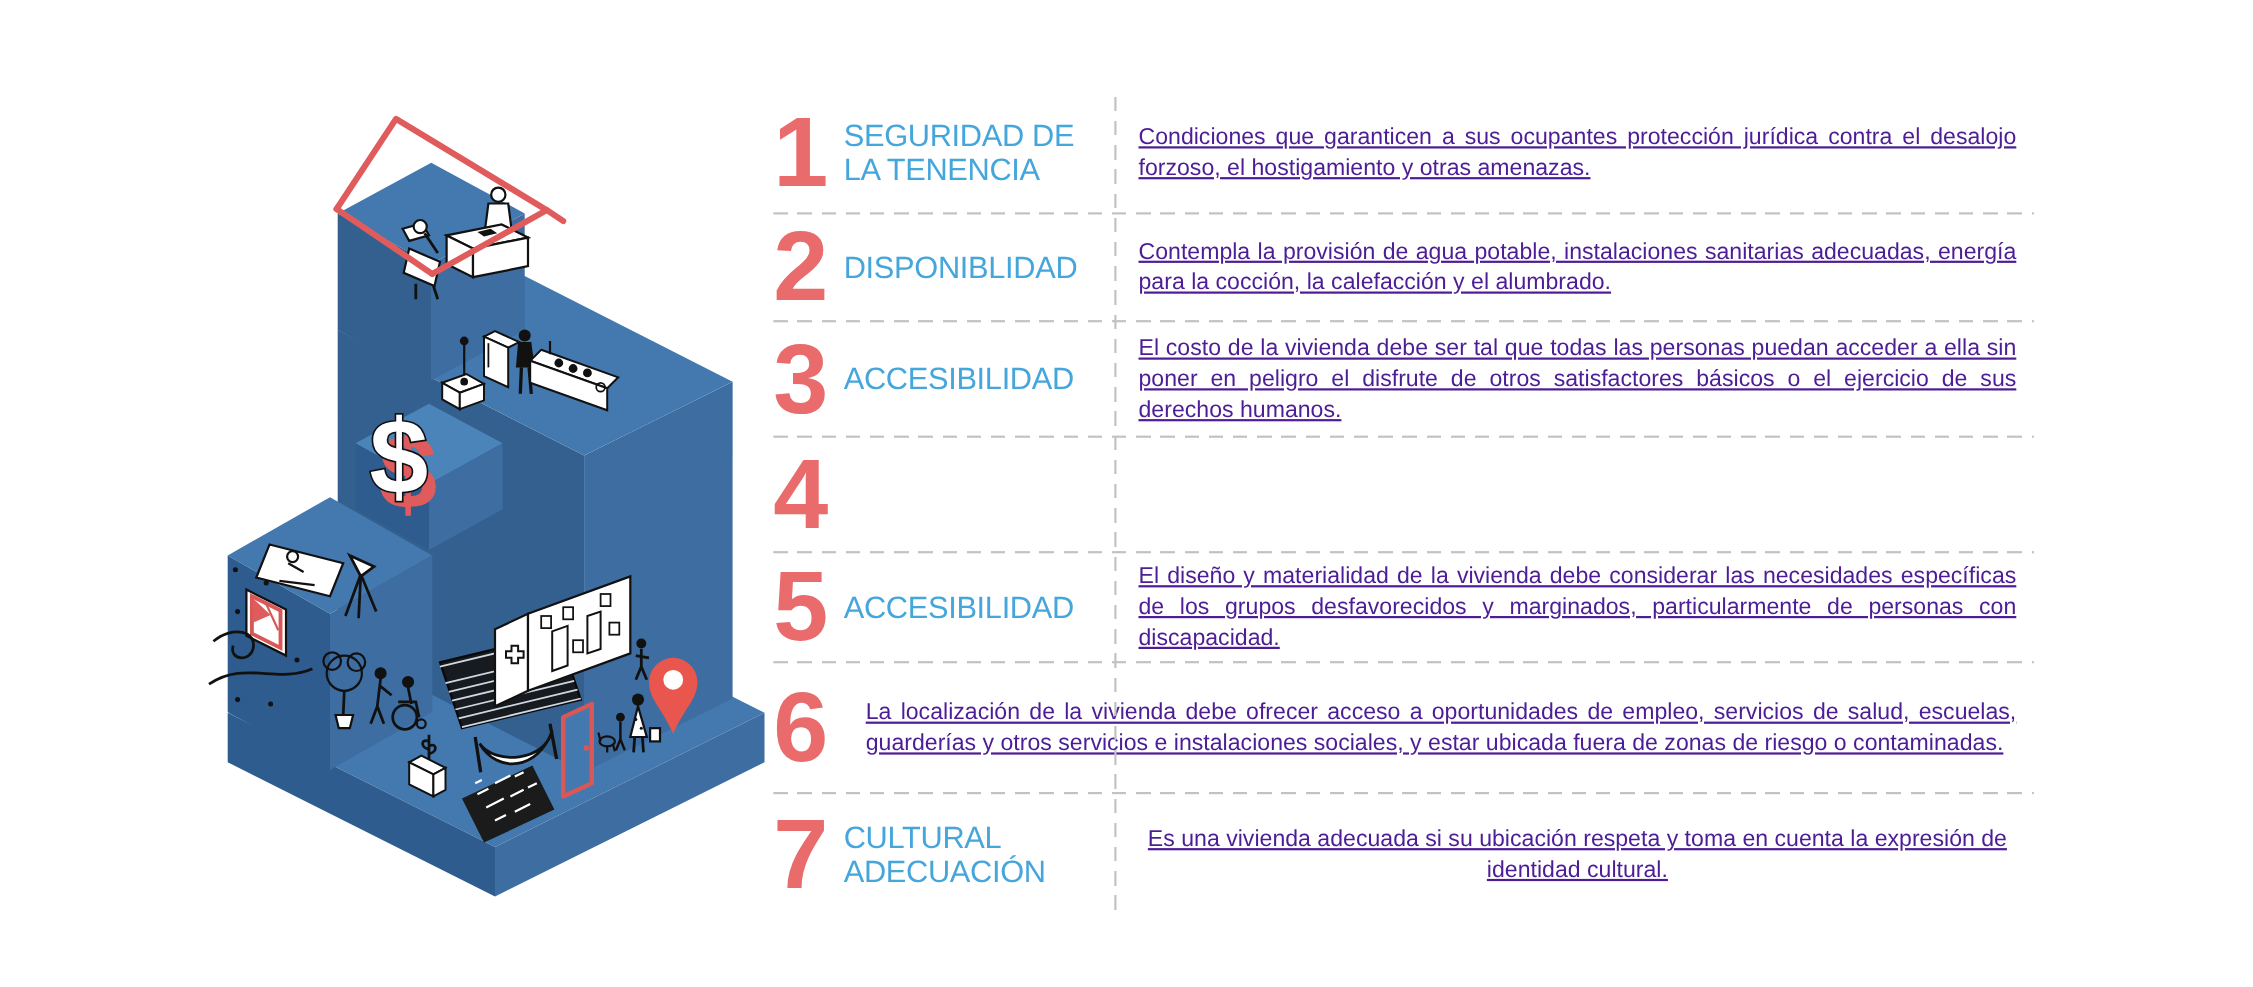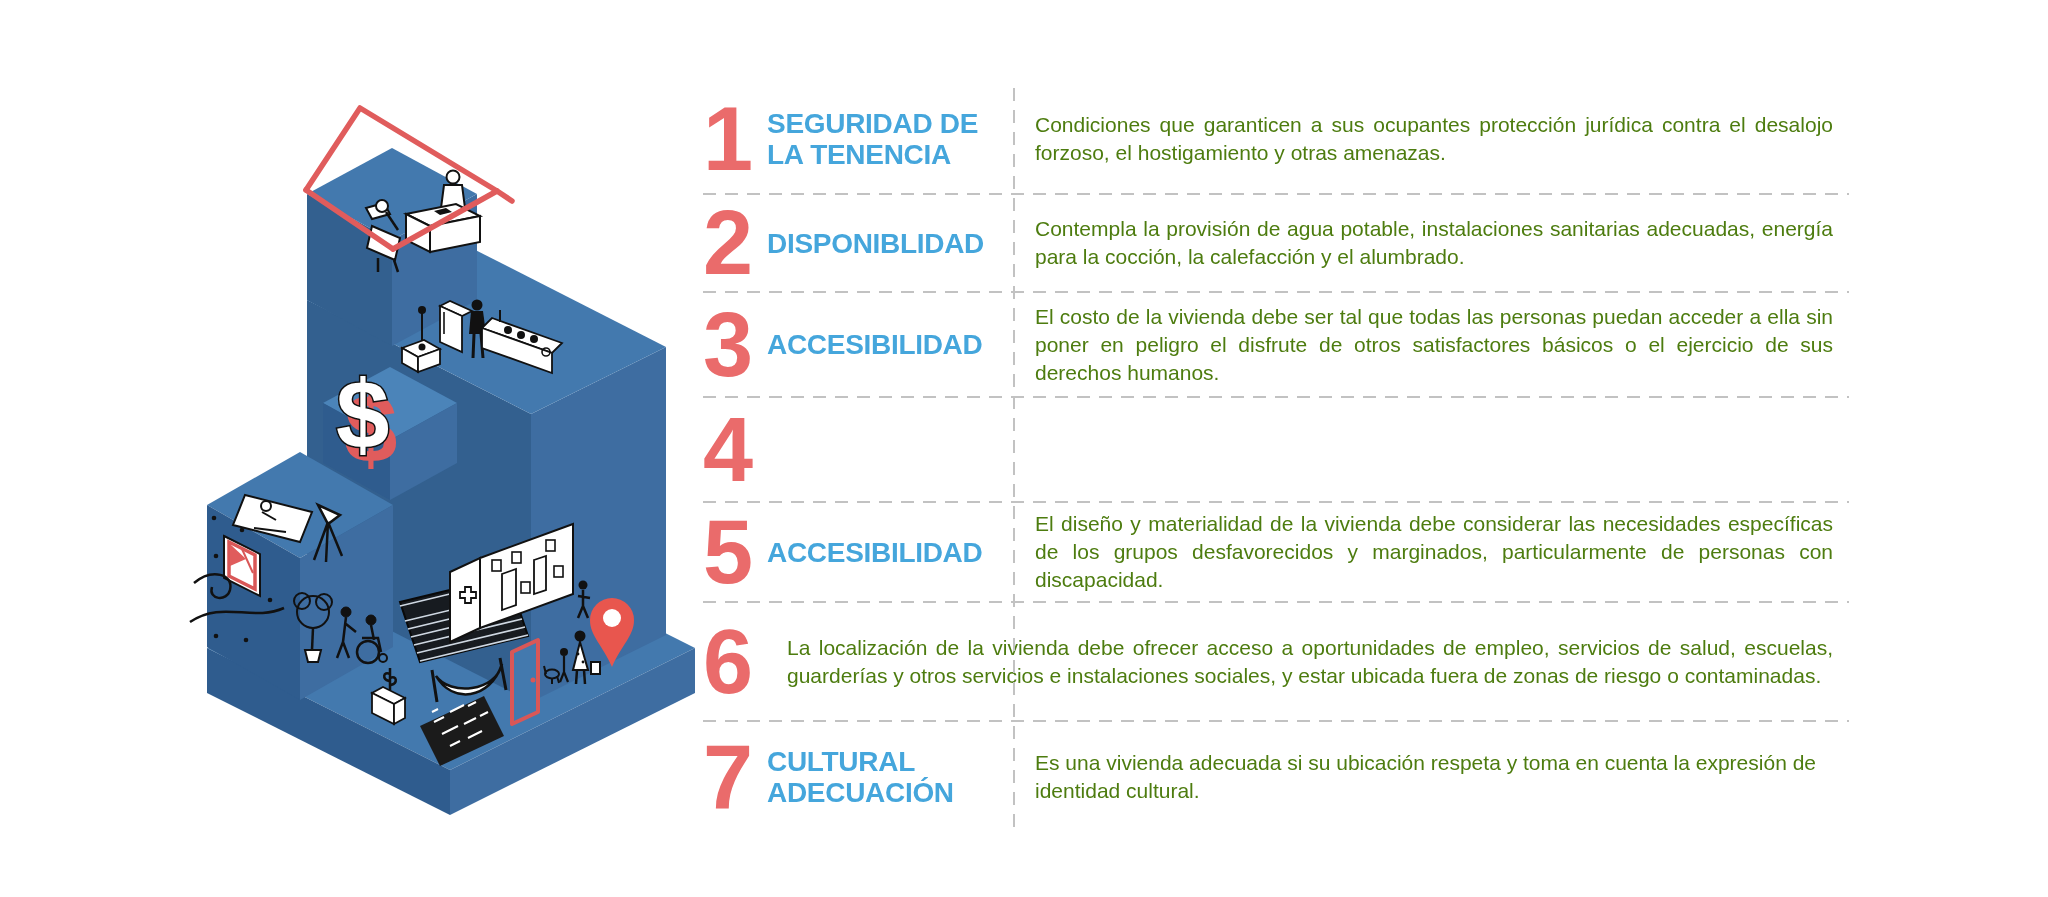--- a/index.html
+++ b/index.html
@@ -8,25 +8,25 @@
   .illustration{position:absolute;left:150px;top:0;width:600px;height:897px;}
   .list{position:absolute;left:703px;top:85px;width:1146px;height:747px;display:flex;flex-direction:column;}
   .row{display:flex;align-items:center;}
   .r1{height:108px}.r2{height:96px}.r3{height:103px}.r4{height:103px}.r5{height:98px}.r6{height:117px}.r7{height:110px}
   .hsep{height:2px;width:100%;
         background-image:repeating-linear-gradient(90deg,#c2c2c2 0 13px,transparent 13px 22px);}
   .vsep{position:absolute;left:310px;top:3px;width:2px;height:744px;
         background-image:repeating-linear-gradient(180deg,#c2c2c2 0 13px,transparent 13px 22px);}
   .num{width:62px;flex:0 0 62px;font-size:90px;line-height:90px;font-weight:700;color:#EA6B6B;
        letter-spacing:-2px;}
-  .ttl{width:246px;flex:0 0 246px;padding-left:2px;font-size:28px;line-height:31px;font-weight:700;
+  .ttl{width:246px;flex:0 0 246px;padding-left:2px;font-size:28px;line-height:31px;font-weight:400;
        color:#45A6DC;letter-spacing:-0.3px;}
-  .desc{flex:1;padding:0 16px 0 22px;font-size:21px;line-height:28px;color:#4d7c0f;
-        text-align:justify;}
-  .row:last-child .desc, .r7 .desc{text-align:left;}
+  .desc{flex:1;padding:0 16px 0 22px;font-size:21px;line-height:28px;color:#4c1d95;
+        text-align:justify;text-decoration:underline;}
+  .row:last-child .desc, .r7 .desc{text-align:center;}
 </style>
 </head>
 <body>
 
 <div class="stage">
 
   <svg class="illustration" viewBox="0 0 600 897">
 
     <g>
       <polygon points="300,525 545,648 300,770 57,648" fill="#4379AE"></polygon>

